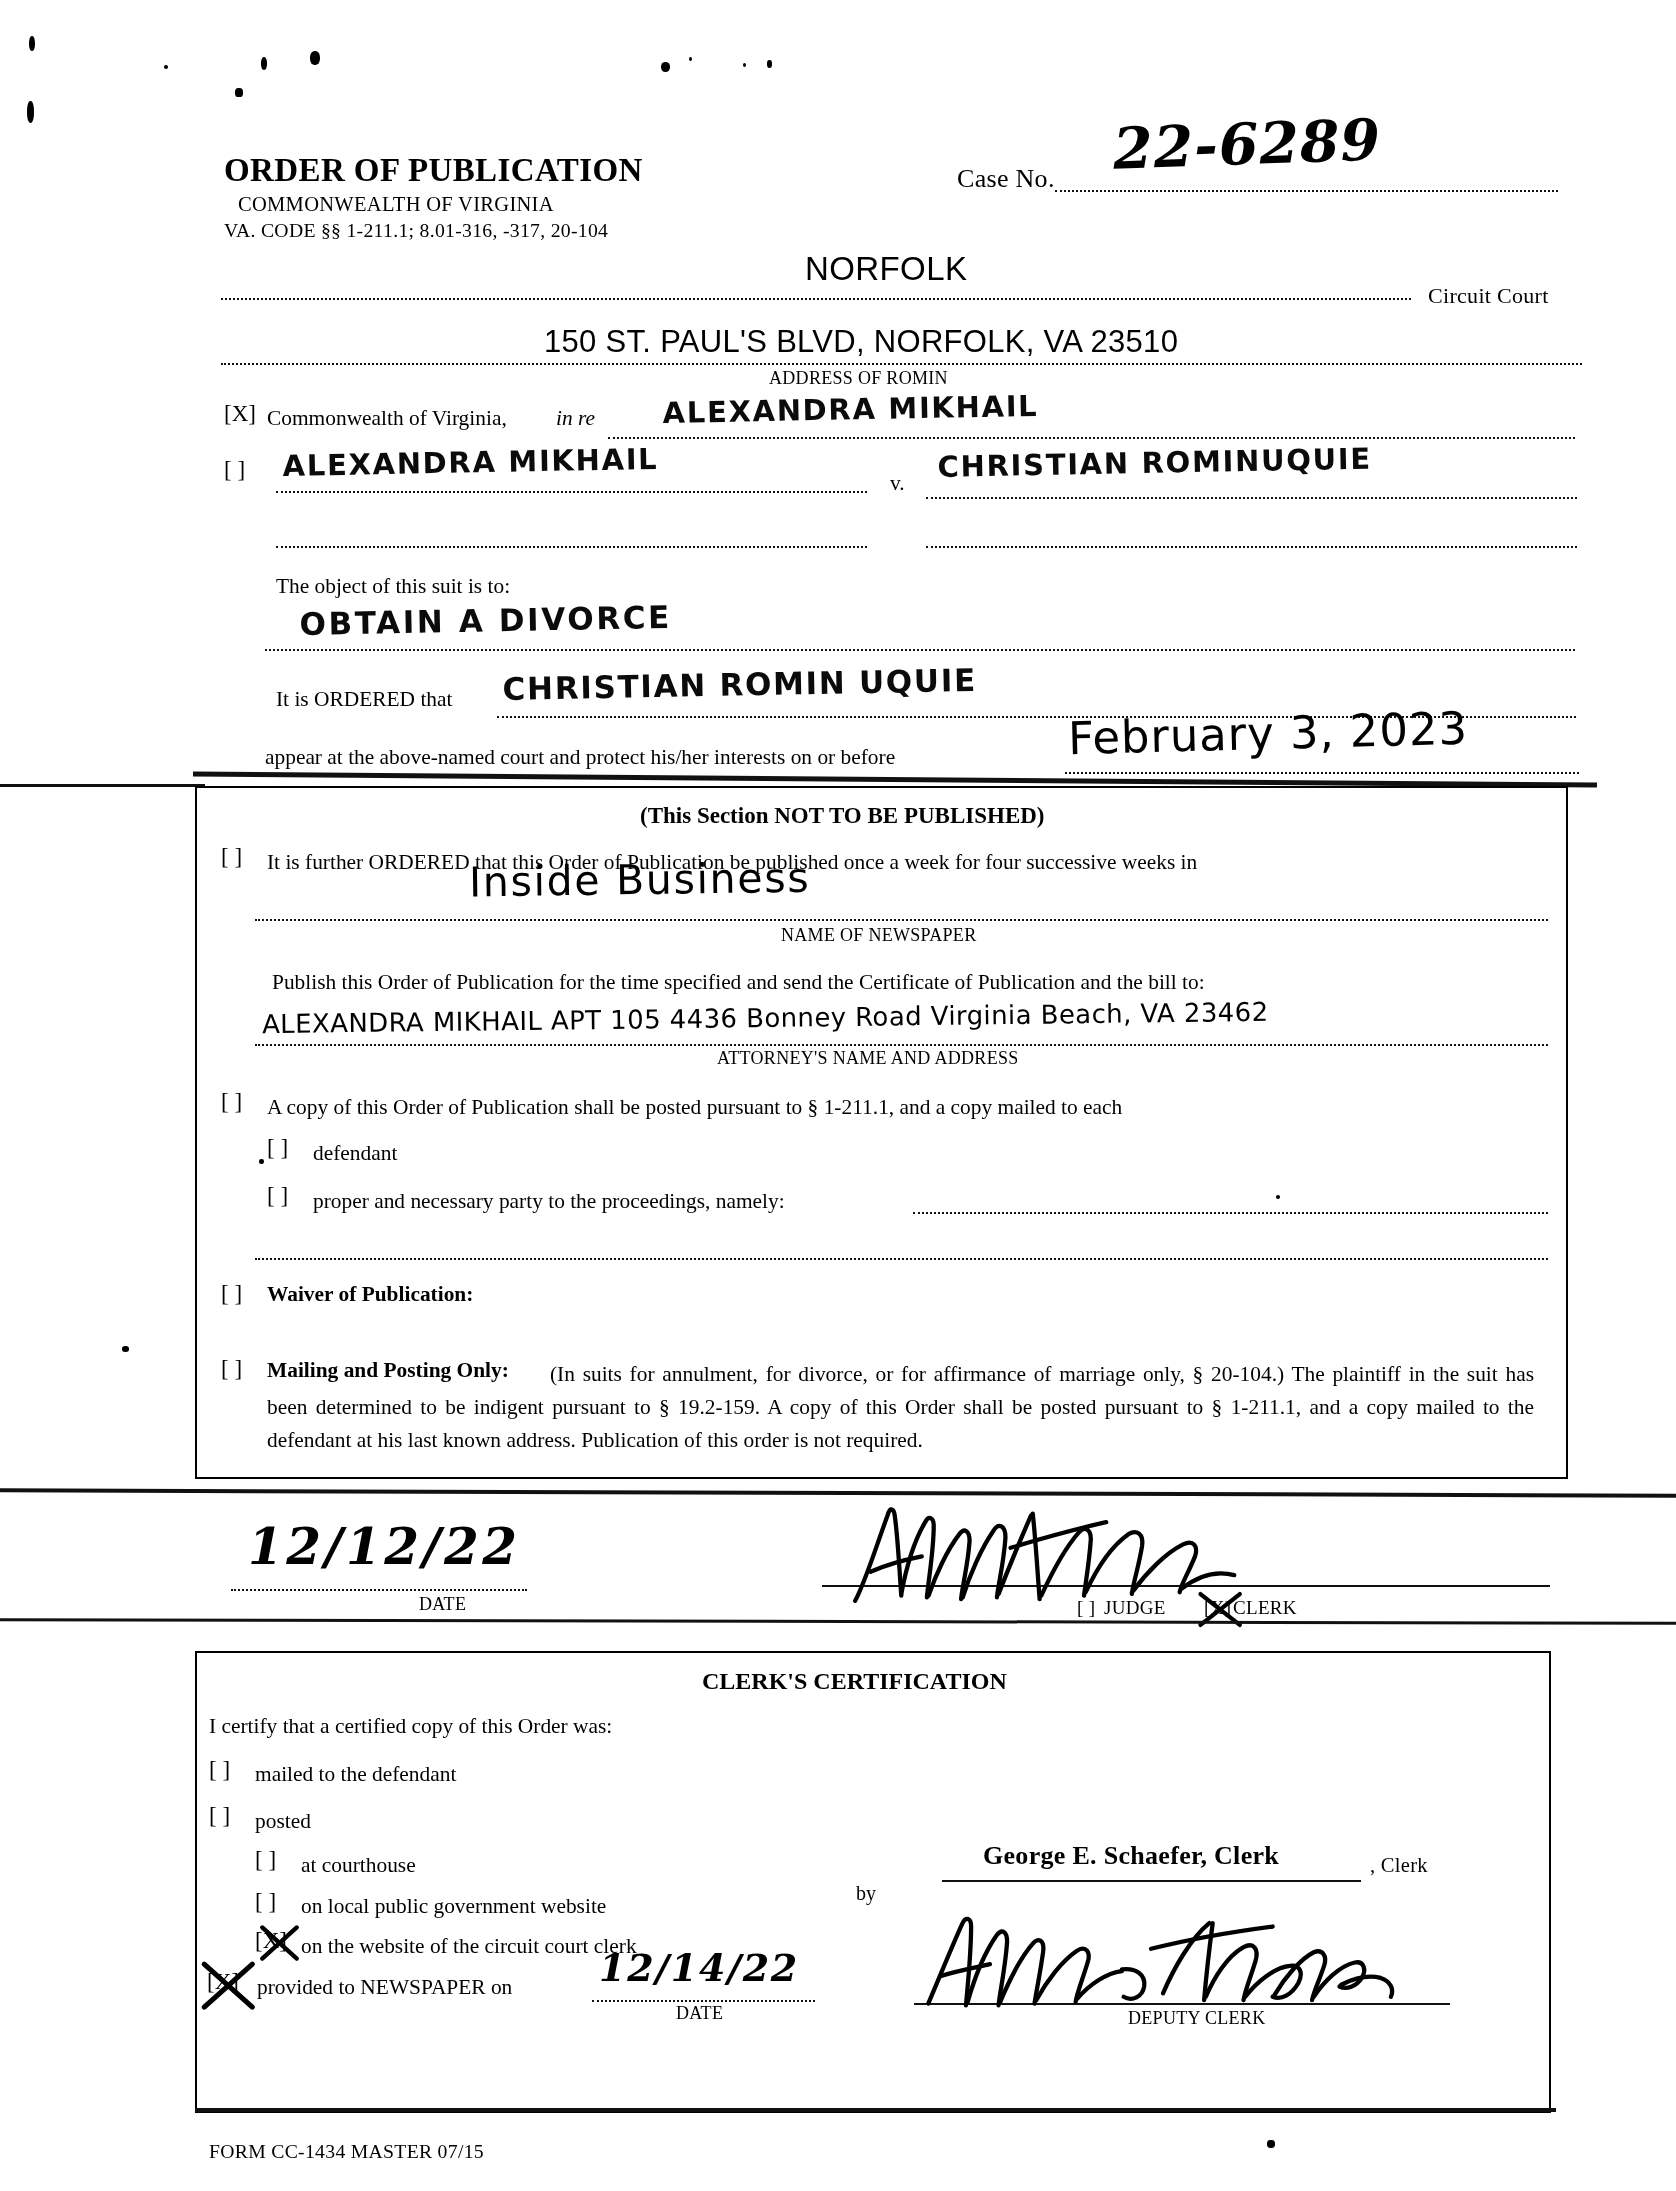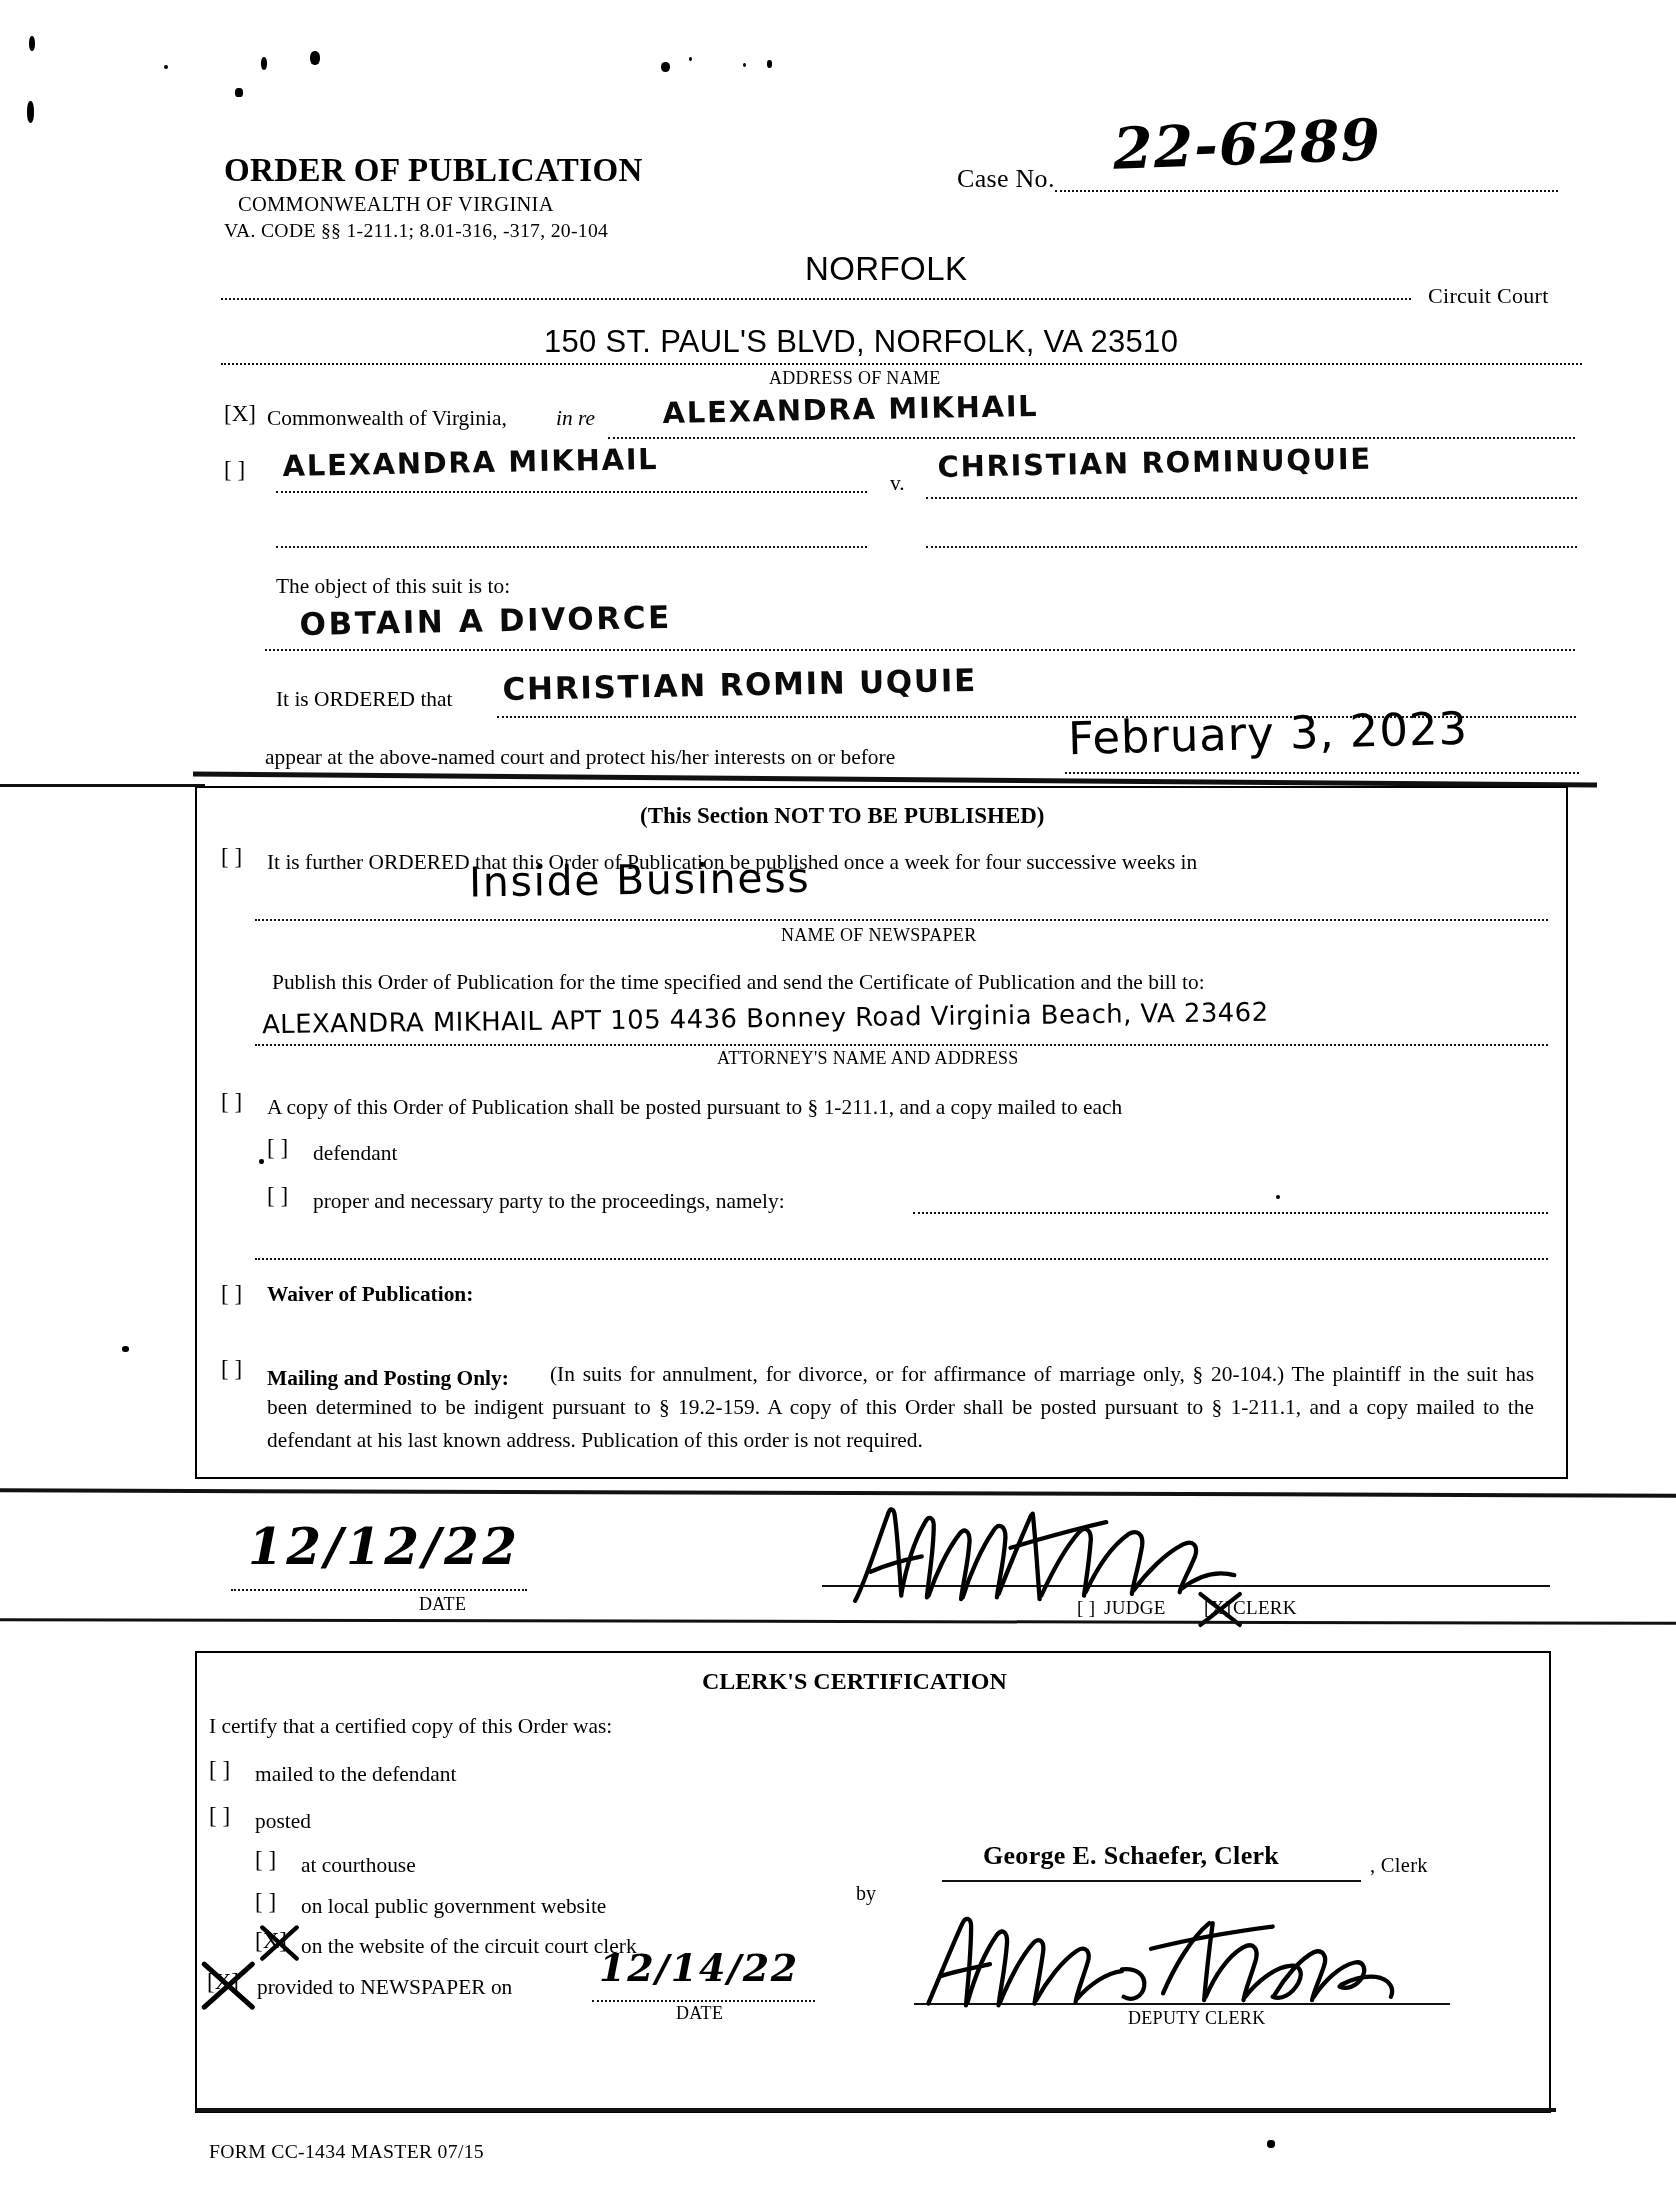--- a/index.html
+++ b/index.html
@@ -125,21 +125,21 @@
   <div class="abs caption" style="left:957px;top:164px;font-size:26px;">Case No.</div>
   <div class="abs dots" style="left:1055px;top:190px;width:503px;"></div>
   <div class="abs hand-cursive" style="left:1113px;top:110px;font-size:57px;transform:rotate(-2deg);">22-6289</div>
 
   <div class="abs sans" style="left:805px;top:250px;font-size:33px;letter-spacing:0.4px;">NORFOLK</div>
   <div class="abs dots" style="left:221px;top:298px;width:1190px;"></div>
   <div class="abs caption" style="left:1428px;top:283px;font-size:22px;">Circuit Court</div>
 
   <div class="abs sans" style="left:544px;top:324px;font-size:31px;letter-spacing:0.3px;">150 ST. PAUL'S BLVD,  NORFOLK, VA 23510</div>
   <div class="abs dots" style="left:221px;top:363px;width:1361px;"></div>
-  <div class="abs caption" style="left:769px;top:368px;font-size:18px;">ADDRESS OF NAME</div>
+  <div class="abs caption" style="left:769px;top:368px;font-size:18px;">ADDRESS OF ROMIN</div>
 
   <div class="abs chk" style="left:224px;top:401px;font-size:23px;">[X]</div>
   <div class="abs body-txt" style="left:267px;top:402px;font-size:21.4px;">Commonwealth of Virginia,</div>
   <div class="abs body-txt ital" style="left:556px;top:402px;font-size:21.4px;">in re</div>
   <div class="abs dots" style="left:608px;top:437px;width:967px;"></div>
   <div class="abs hand" style="left:663px;top:396px;font-size:29px;">ALEXANDRA  MIKHAIL</div>
 
   <div class="abs chk" style="left:224px;top:457px;font-size:23px;">[ ]</div>
   <div class="abs dots" style="left:276px;top:491px;width:591px;"></div>
   <div class="abs hand" style="left:283px;top:449px;font-size:29px;">ALEXANDRA   MIKHAIL</div>
@@ -191,21 +191,21 @@
 
   <div class="abs chk" style="left:267px;top:1183px;font-size:23px;">[ ]</div>
   <div class="abs body-txt" style="left:313px;top:1185px;font-size:21.4px;">proper and necessary party to the proceedings, namely:</div>
   <div class="abs dots" style="left:913px;top:1212px;width:635px;"></div>
   <div class="abs dots" style="left:255px;top:1258px;width:1293px;"></div>
 
   <div class="abs chk" style="left:221px;top:1281px;font-size:23px;">[ ]</div>
   <div class="abs bold" style="left:267px;top:1282px;font-size:21.4px;">Waiver of Publication:</div>
 
   <div class="abs chk" style="left:221px;top:1356px;font-size:23px;">[ ]</div>
-  <div class="abs bold" style="left:267px;top:1358px;font-size:21.4px;z-index:3;margin-top:8px;">Mailing and Posting Only:</div>
+  <div class="abs bold" style="left:267px;top:1358px;font-size:21.4px;z-index:3;">Mailing and Posting Only:</div>
   <div class="abs body-txt" style="left:267px;top:1358px;font-size:21.4px;width:1267px;text-indent:283px;text-align:justify;">(In suits for annulment, for divorce, or for affirmance of marriage only, § 20-104.)  The plaintiff in the suit has been determined to be indigent pursuant to § 19.2-159.  A copy of this Order shall be posted pursuant to § 1-211.1, and a copy mailed to the defendant at his last known address.  Publication of this order is not required.</div>
 
   <div class="band" style="left:0px;top:1491px;width:1676px;height:4.3px;transform:rotate(0.18deg);"></div>
 
   <div class="abs dots" style="left:231px;top:1589px;width:296px;"></div>
   <div class="abs hand-cursive" style="left:248px;top:1517px;font-size:50px;letter-spacing:3.4px;">12/12/22</div>
   <div class="abs caption" style="left:419px;top:1594px;font-size:18px;">DATE</div>
 
   <div class="abs solidline" style="left:822px;top:1585px;width:728px;"></div>
 

